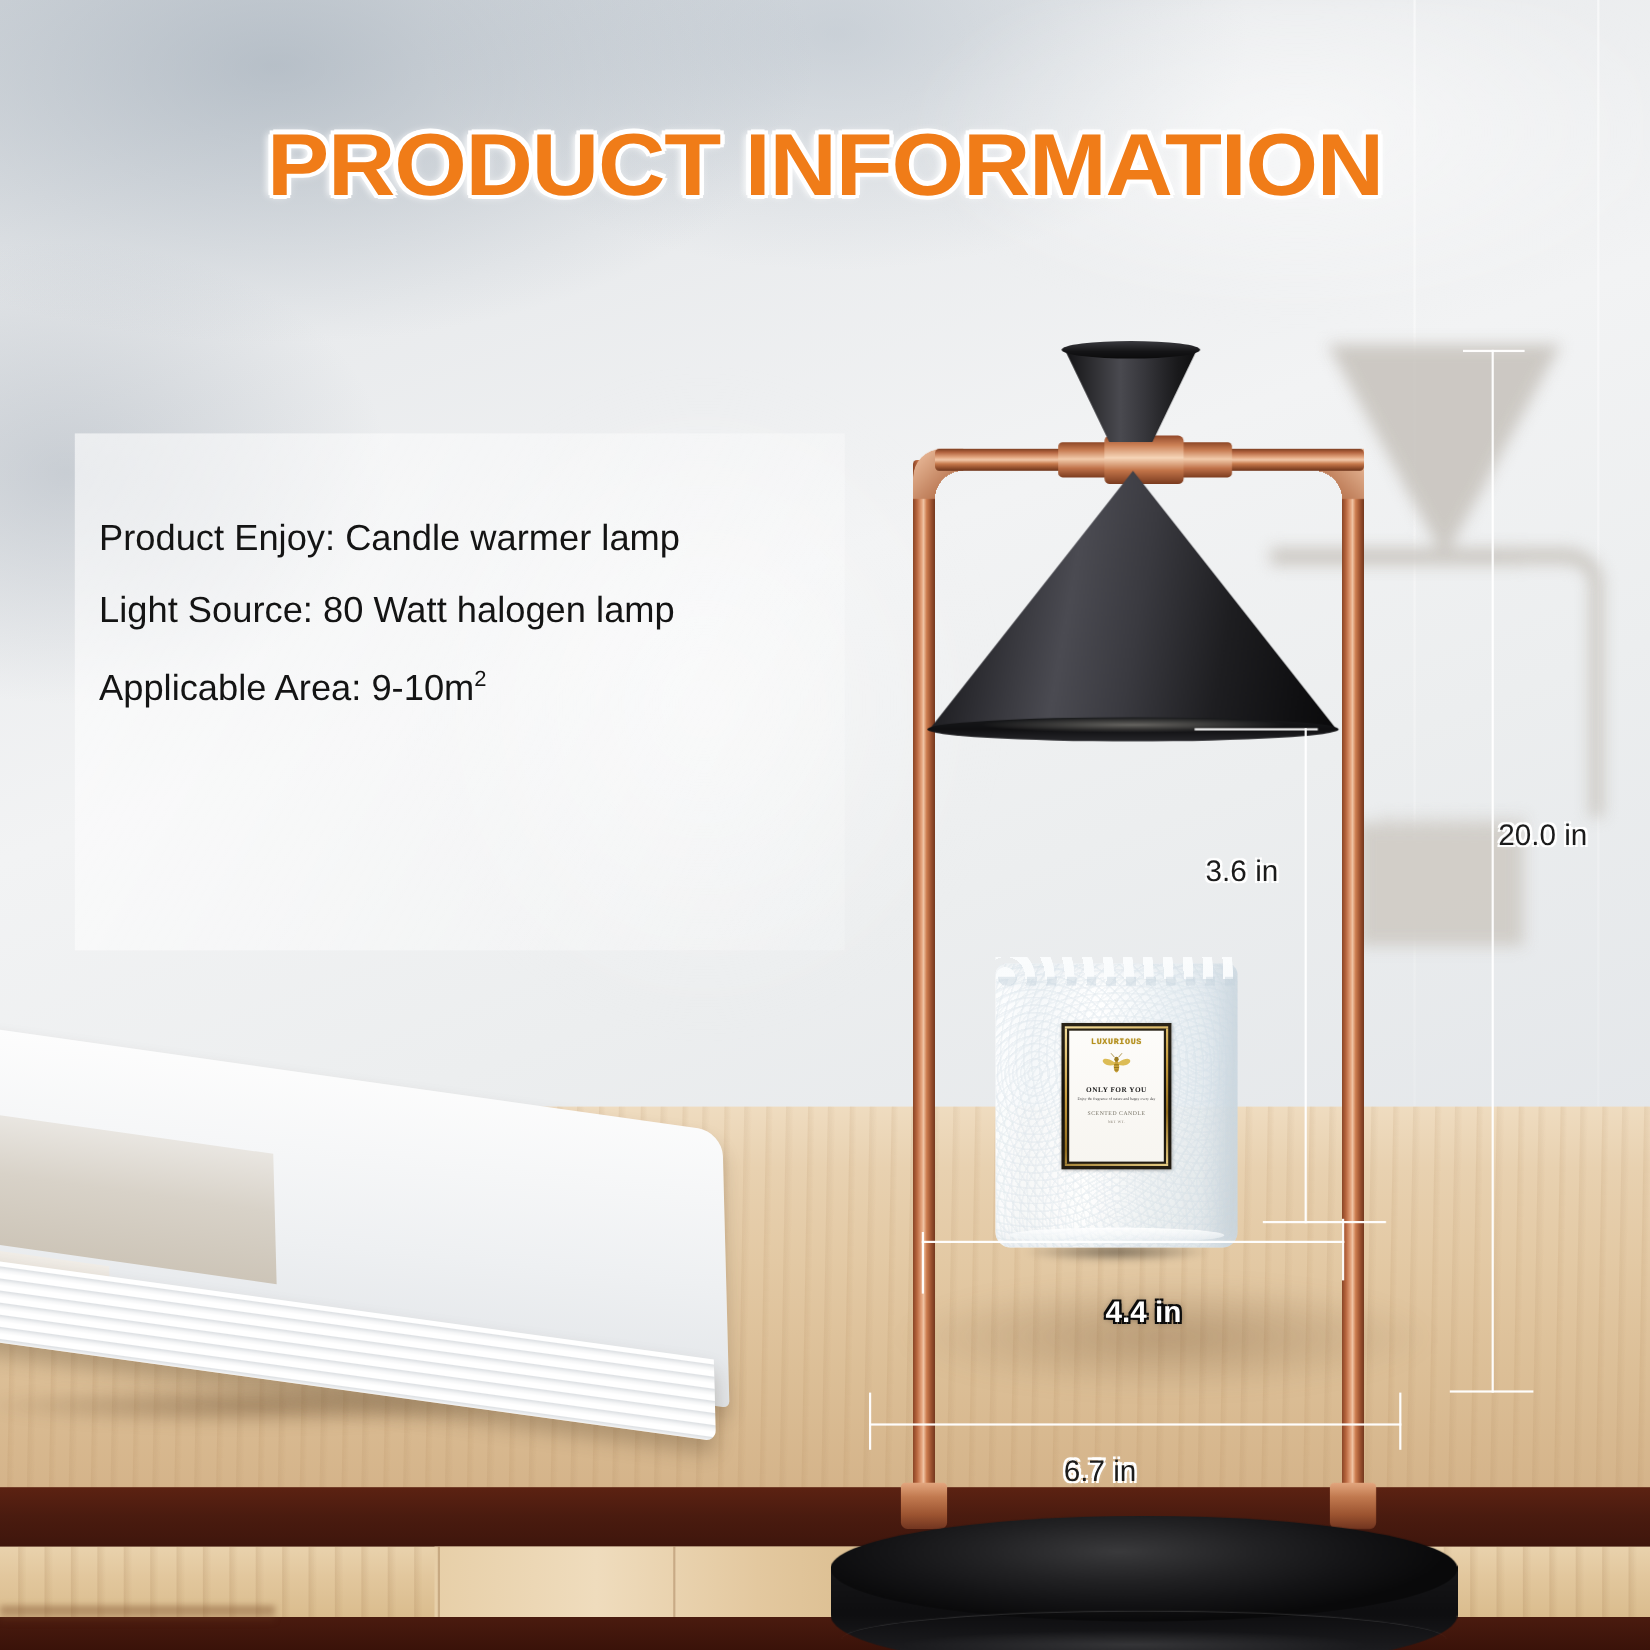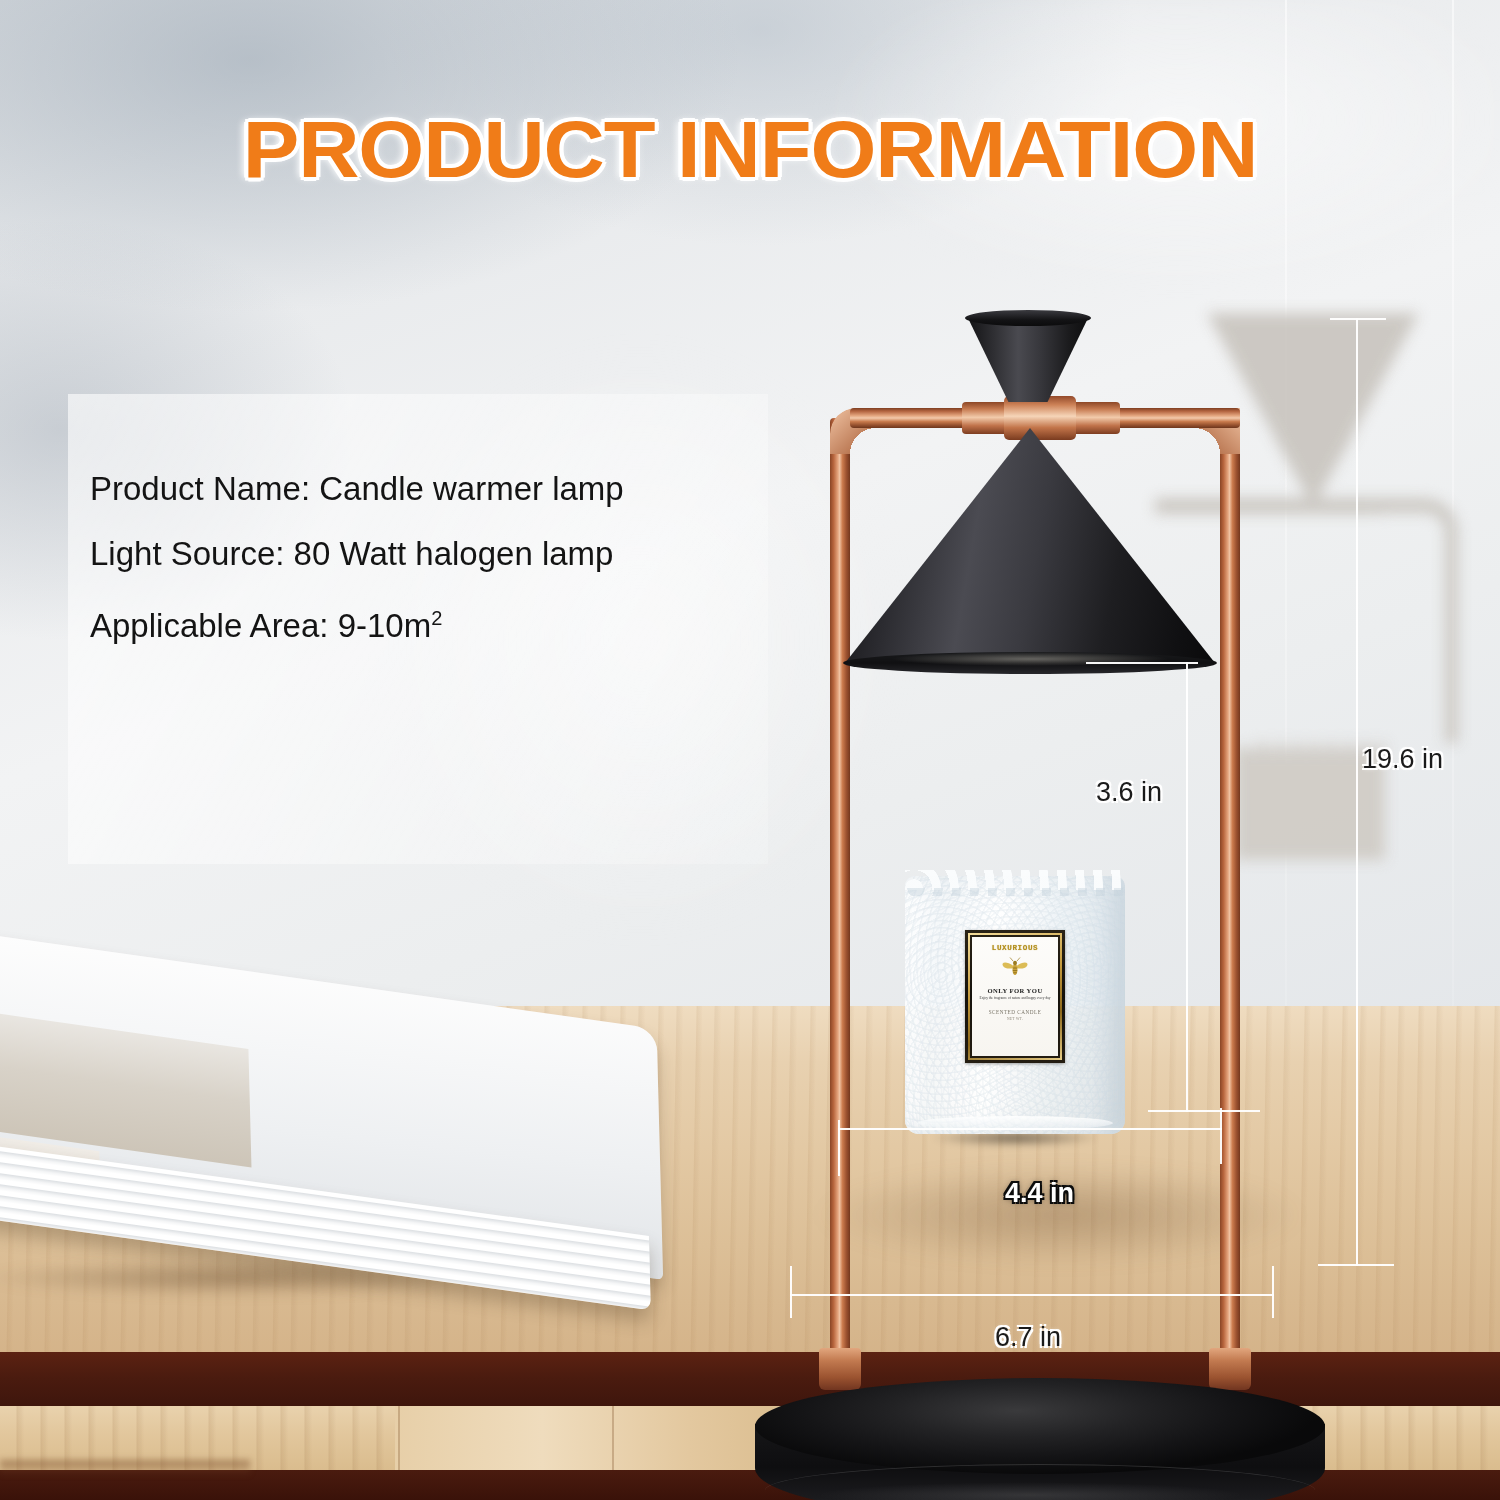--- a/index.html
+++ b/index.html
@@ -485,38 +485,38 @@
         <div class="lbl-scented">SCENTED CANDLE</div>
         <div class="lbl-net">NET WT.</div>
       </div>
     </div>
   </div>
 
   <div class="heading">PRODUCT INFORMATION</div>
 
   <div class="spec-panel"></div>
   <div class="spec-list">
-    <span class="spec-line">Product Name: Candle warmer lamp</span>
+    <span class="spec-line">Product Enjoy: Candle warmer lamp</span>
     <span class="spec-line">Light Source: 80 Watt halogen lamp</span>
     <span class="spec-line"><span>Applicable Area: 9-10m</span><span class="sup">2</span></span>
   </div>
 
   <div class="dim-tick-h" style="left:1086px;top:662px;width:112px;"></div>
   <div class="dim-line-v" style="left:1186px;top:662px;height:450px;"></div>
   <div class="dim-tick-h" style="left:1148px;top:1110px;width:112px;"></div>
   <div class="dim-text" style="left:1096px;top:777px;">3.6 in</div>
 
   <div class="dim-tick-h" style="left:1330px;top:318px;width:56px;"></div>
   <div class="dim-line-v" style="left:1356px;top:318px;height:948px;"></div>
   <div class="dim-tick-h" style="left:1318px;top:1264px;width:76px;"></div>
-  <div class="dim-text" style="left:1362px;top:744px;">19.6 in</div>
+  <div class="dim-text" style="left:1362px;top:744px;">20.0 in</div>
 
   <div class="dim-tick-v" style="left:838px;top:1120px;height:56px;"></div>
   <div class="dim-line-h" style="left:838px;top:1128px;width:384px;"></div>
   <div class="dim-tick-v" style="left:1220px;top:1108px;height:56px;"></div>
   <div class="dim-text onbase" style="left:1005px;top:1178px;">4.4 in</div>
 
   <div class="dim-tick-v" style="left:790px;top:1266px;height:52px;"></div>
   <div class="dim-line-h" style="left:790px;top:1294px;width:484px;"></div>
   <div class="dim-tick-v" style="left:1272px;top:1266px;height:52px;"></div>
-  <div class="dim-text" style="left:982px;top:1322px;padding-left:13px;">6.7 in</div>
+  <div class="dim-text" style="left:954px;top:1322px;padding-left:13px;">6.7 in</div>
 
 </div>
 
 </body></html>

